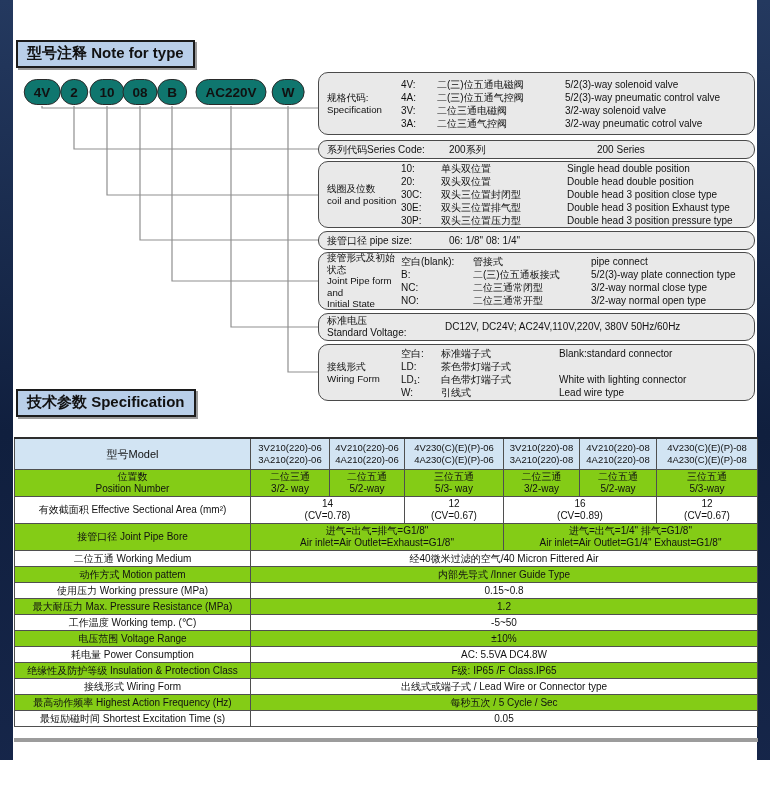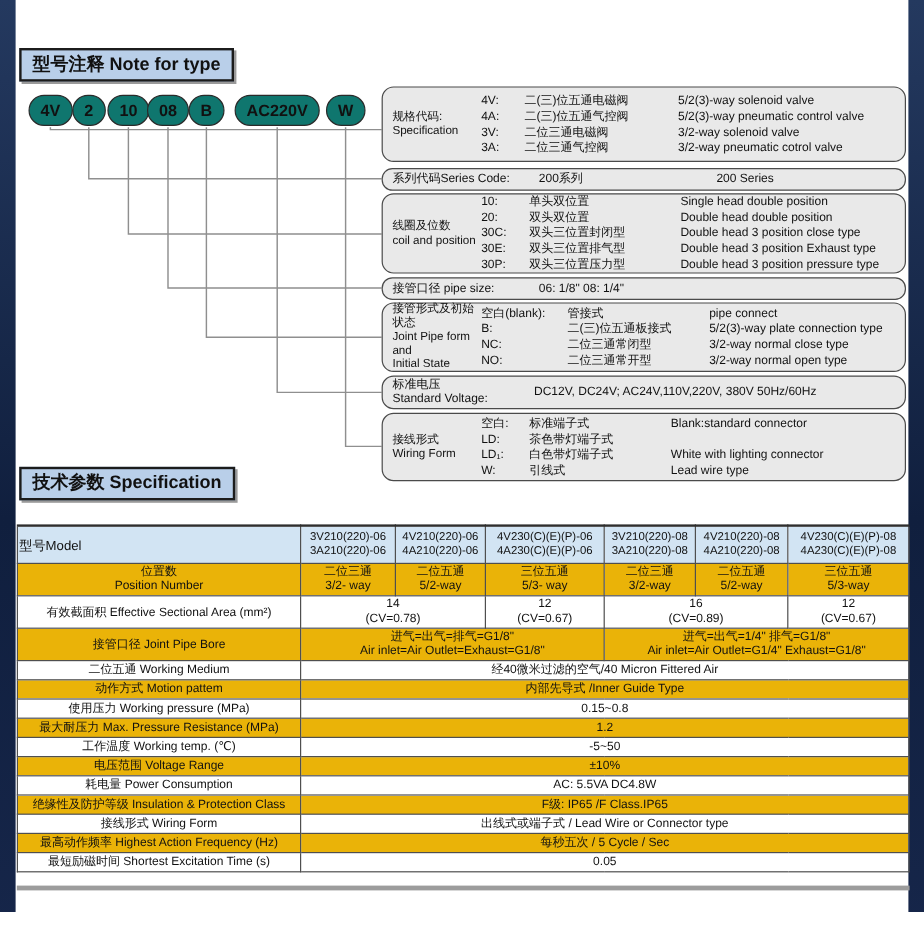--- a/index.html
+++ b/index.html
@@ -46,21 +46,21 @@
   .nb6 .nl6{width:118px;flex:none;line-height:12px;}
 
   
   table.spec{position:absolute;left:14px;top:437px;width:743px;
              border-collapse:collapse;table-layout:fixed;font-size:10px;color:#111;
              border:1.5px solid #2e2e2e;border-top-width:2px;}
   table.spec td{border:1px solid #4f4f4f;padding:0 3px;text-align:center;overflow:hidden;}
   table.spec td div{line-height:12px;}
   tr.hb td{background:#d2e4f3;font-size:9.5px;padding:3px 1px;}
   tr.hb td.lab{font-size:11px;}
-  tr.s td{background:#eab308;}
+  tr.s td{background:#84cc16;}
   tr.w td{background:#ffffff;}
   td.lab{text-align:left;padding-left:5px;}
   td.bl{border-left:2px solid #2e2e2e;}
   tr.two td{padding:1px 2px;}
   tr.sm td{height:15px;line-height:14px;}
   .band{position:absolute;left:14px;top:737.5px;width:744px;height:4px;background:#9c9c9c;}
 </style>
 </head>
 <body>
 
@@ -238,21 +238,21 @@
       <col style="width:236px">
         <col style="width:79px">
         <col style="width:75px">
         <col style="width:99px">
       <col style="width:76px">
         <col style="width:77px">
         <col style="width:101px">
     </colgroup>
     <tbody>
         <tr class="hb">
-      <td class="lab hdr" style="text-align:left">型号Model</td>
+      <td class="lab hdr" style="text-align:center">型号Model</td>
       <td>
             <div>3V210(220)-06</div>
             <div>3A210(220)-06</div>
           </td>
       <td>
             <div>4V210(220)-06</div>
             <div>4A210(220)-06</div>
           </td>
       <td>
             <div>4V230(C)(E)(P)-06</div>

